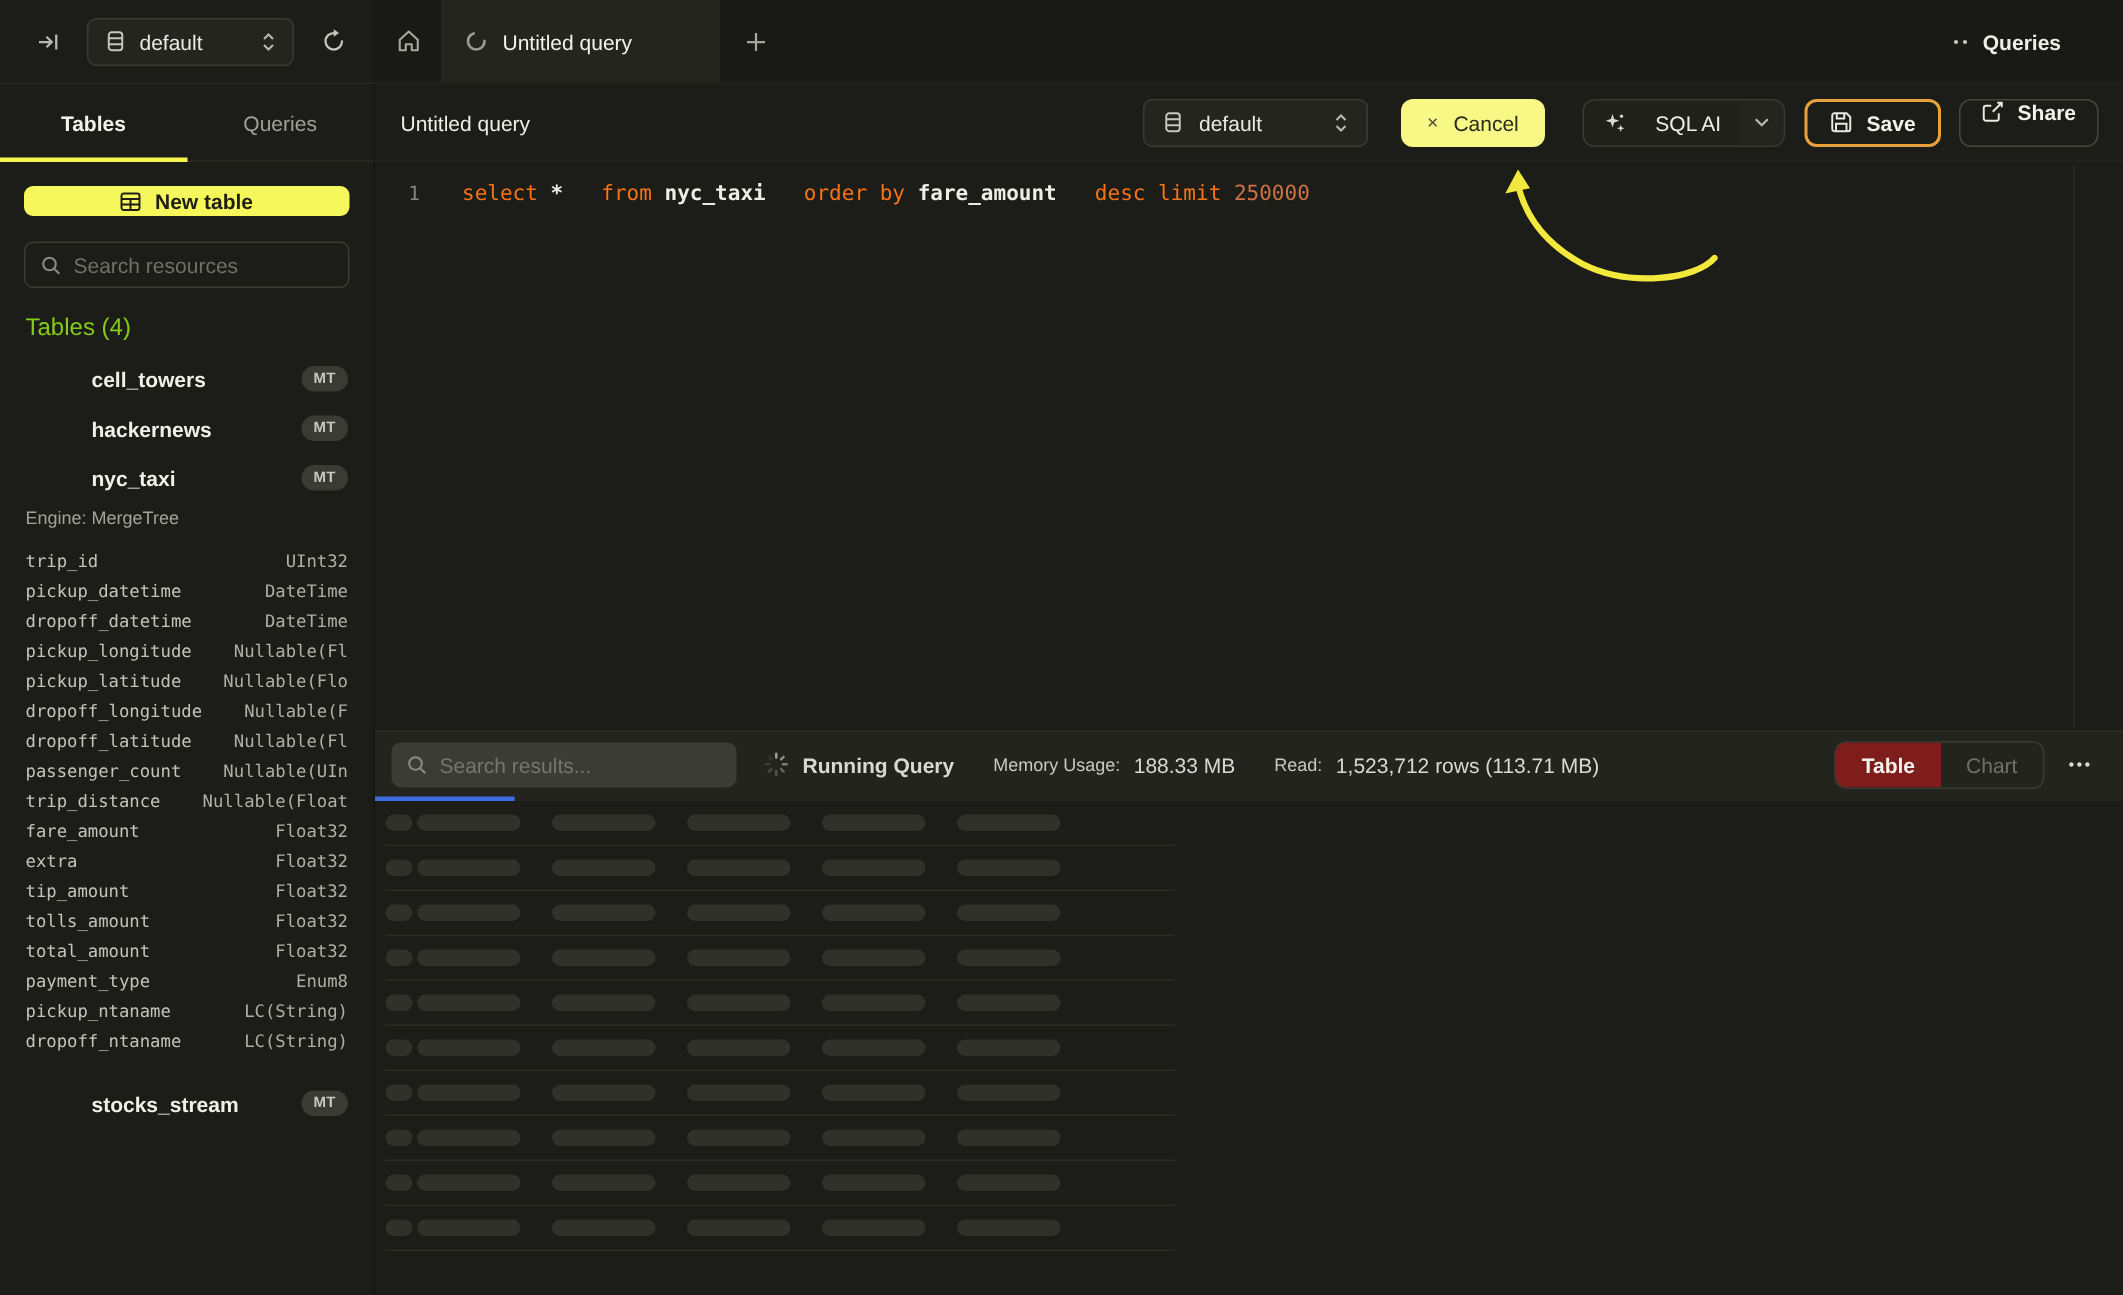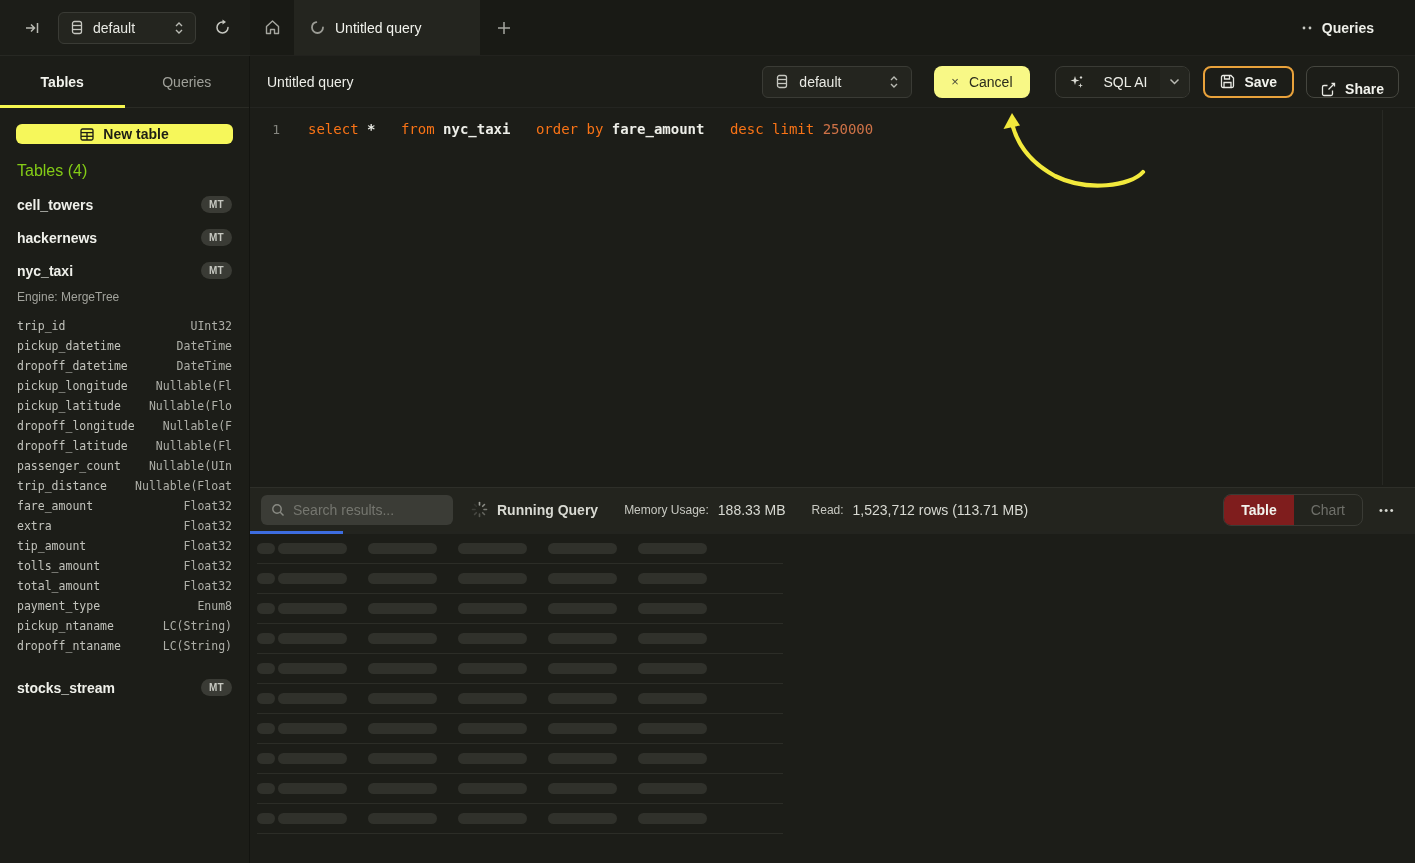--- a/index.html
+++ b/index.html
@@ -75,21 +75,21 @@
     display:flex; align-items:center; gap:8px; padding:0 10px; flex-shrink:0;
   }
   .side-search input {
     background:none; border:none; outline:none; color:#D6D7D0; font-size:14px; width:100%;
     font-family:"Liberation Sans", sans-serif;
   }
   .side-search input::placeholder { color:#6F706A; }
   .resources { flex:1; overflow:hidden; padding:18px 17px 0; }
   .section-label { font-size:16px; color:#84cc16; margin-bottom:8px; }
   .table-row { height:33px; display:flex; align-items:center; justify-content:space-between; cursor:pointer; }
-  .table-name { font-size:14px; font-weight:700; color:#EFF0EA; }
+  .table-name { font-size:14px; font-weight:700; color:#EFF0EA;margin-left:44px; }
   .mt-badge {
     background:#3A3B35; color:#C6C7C0; font-size:10px; font-weight:700;
     border-radius:9px; padding:3px 8px; letter-spacing:0.3px;
   }
   .engine-line { font-size:12px; color:#A2A39C; margin:3px 0 12px; }
   .cols-wrap { margin-bottom:15px; }
   .col-row {
     height:20px; display:flex; align-items:center; justify-content:space-between;
     font-family:"DejaVu Sans Mono", monospace; font-size:11.5px; white-space:nowrap;
   }
@@ -124,42 +124,42 @@
   .sqlai-caret { width:29px; display:flex; align-items:center; justify-content:center;
     border-left:1px solid #3A3B35; background:#24251F; border:none; color:#B9BAB3; cursor:pointer; }
   .save-btn {
     height:32px; background:none; border:2px solid #E9A23B; border-radius:8px;
     color:#F2F3ED; font-size:14px; font-weight:600; cursor:pointer;
     display:flex; align-items:center; gap:9px; padding:0 15px; margin-right:12px;
   }
   .share-btn {
     height:32px; background:none; border:1px solid #45463F; border-radius:8px;
     color:#F2F3ED; font-size:14px; font-weight:600; cursor:pointer;
-    display:flex; align-items:flex-end; gap:9px; padding:0 14px;
+    display:flex; align-items:flex-start; gap:9px; padding:0 14px;
   }
 
   
   .editor { height:379px; flex-shrink:0; position:relative; }
   .code-line { display:flex; padding-top:13px; font-family:"DejaVu Sans Mono", monospace; font-size:14px; }
   .gutter { width:30px; text-align:right; color:#84857F; flex-shrink:0; font-size:13px; padding-top:1px; }
   .code { padding-left:11px; white-space:pre; }
   .tok-kw { color:#f97316;margin-left:17px; }
   .tok-id { color:#EDEEE8; font-weight:700; }
   .tok-num { color:#CE7247; }
   .editor-divider { position:absolute; top:2px; bottom:2px; right:32px; width:1px; background:rgba(255,255,255,0.055); }
   .arrow-annot { position:absolute; left:745px; top:2px; pointer-events:none; }
 
   
   .results { flex:1; display:flex; flex-direction:column; min-height:0; }
   .results-toolbar {
     height:44px; flex-shrink:0; background:#23241E; border-top:1px solid rgba(255,255,255,0.05);
     display:flex; align-items:center; padding:0 18px 0 11px;
   }
   .results-search {
-    width:192px; height:30px; background:#3B3C36; border-radius:6px;
+    width:230px; height:30px; background:#3B3C36; border-radius:6px;
     display:flex; align-items:center; gap:8px; padding:0 10px; margin-right:18px; flex-shrink:0;
   }
   .results-search input {
     background:none; border:none; outline:none; color:#D6D7D0; font-size:14px; width:100%;
     font-family:"Liberation Sans", sans-serif;
   }
   .results-search input::placeholder { color:#75766F; }
   .status-group { display:flex; align-items:center; gap:9px; margin-right:26px; white-space:nowrap;font-weight:bold; }
   .status-text { color:#D8D9D2; font-size:14px; }
   .metric { display:flex; align-items:center; gap:9px; margin-right:26px; white-space:nowrap; }
@@ -272,20 +272,29 @@
         <span>
           <svg width="14" height="13" viewBox="0 0 14 13" fill="none" stroke="#1D1E15" stroke-width="1.3">
             <rect x="1" y="1" width="12" height="11" rx="1.5"></rect>
             <line x1="1" y1="4.6" x2="13" y2="4.6"></line>
             <line x1="7" y1="4.6" x2="7" y2="12"></line>
             <line x1="1" y1="8.3" x2="13" y2="8.3"></line>
           </svg>
         </span>
         <span>New table</span>
       </button>
+      <div class="side-search">
+        <span>
+          <svg width="14" height="14" viewBox="0 0 14 14" fill="none" stroke="#8A8B84" stroke-width="1.4">
+            <circle cx="6" cy="6" r="4.2"></circle>
+              <line x1="9.3" y1="9.3" x2="12.5" y2="12.5"></line>
+          </svg>
+        </span>
+        <input type="text" placeholder="Search resources" style="">
+      </div>
       <div class="resources">
         <div class="section-label">Tables (4)</div>
         <div>
   <div class="table-row">
     <span class="table-name">cell_towers</span>
     <span class="mt-badge">MT</span>
   </div>
 
   <div class="table-row">
     <span class="table-name">hackernews</span>

